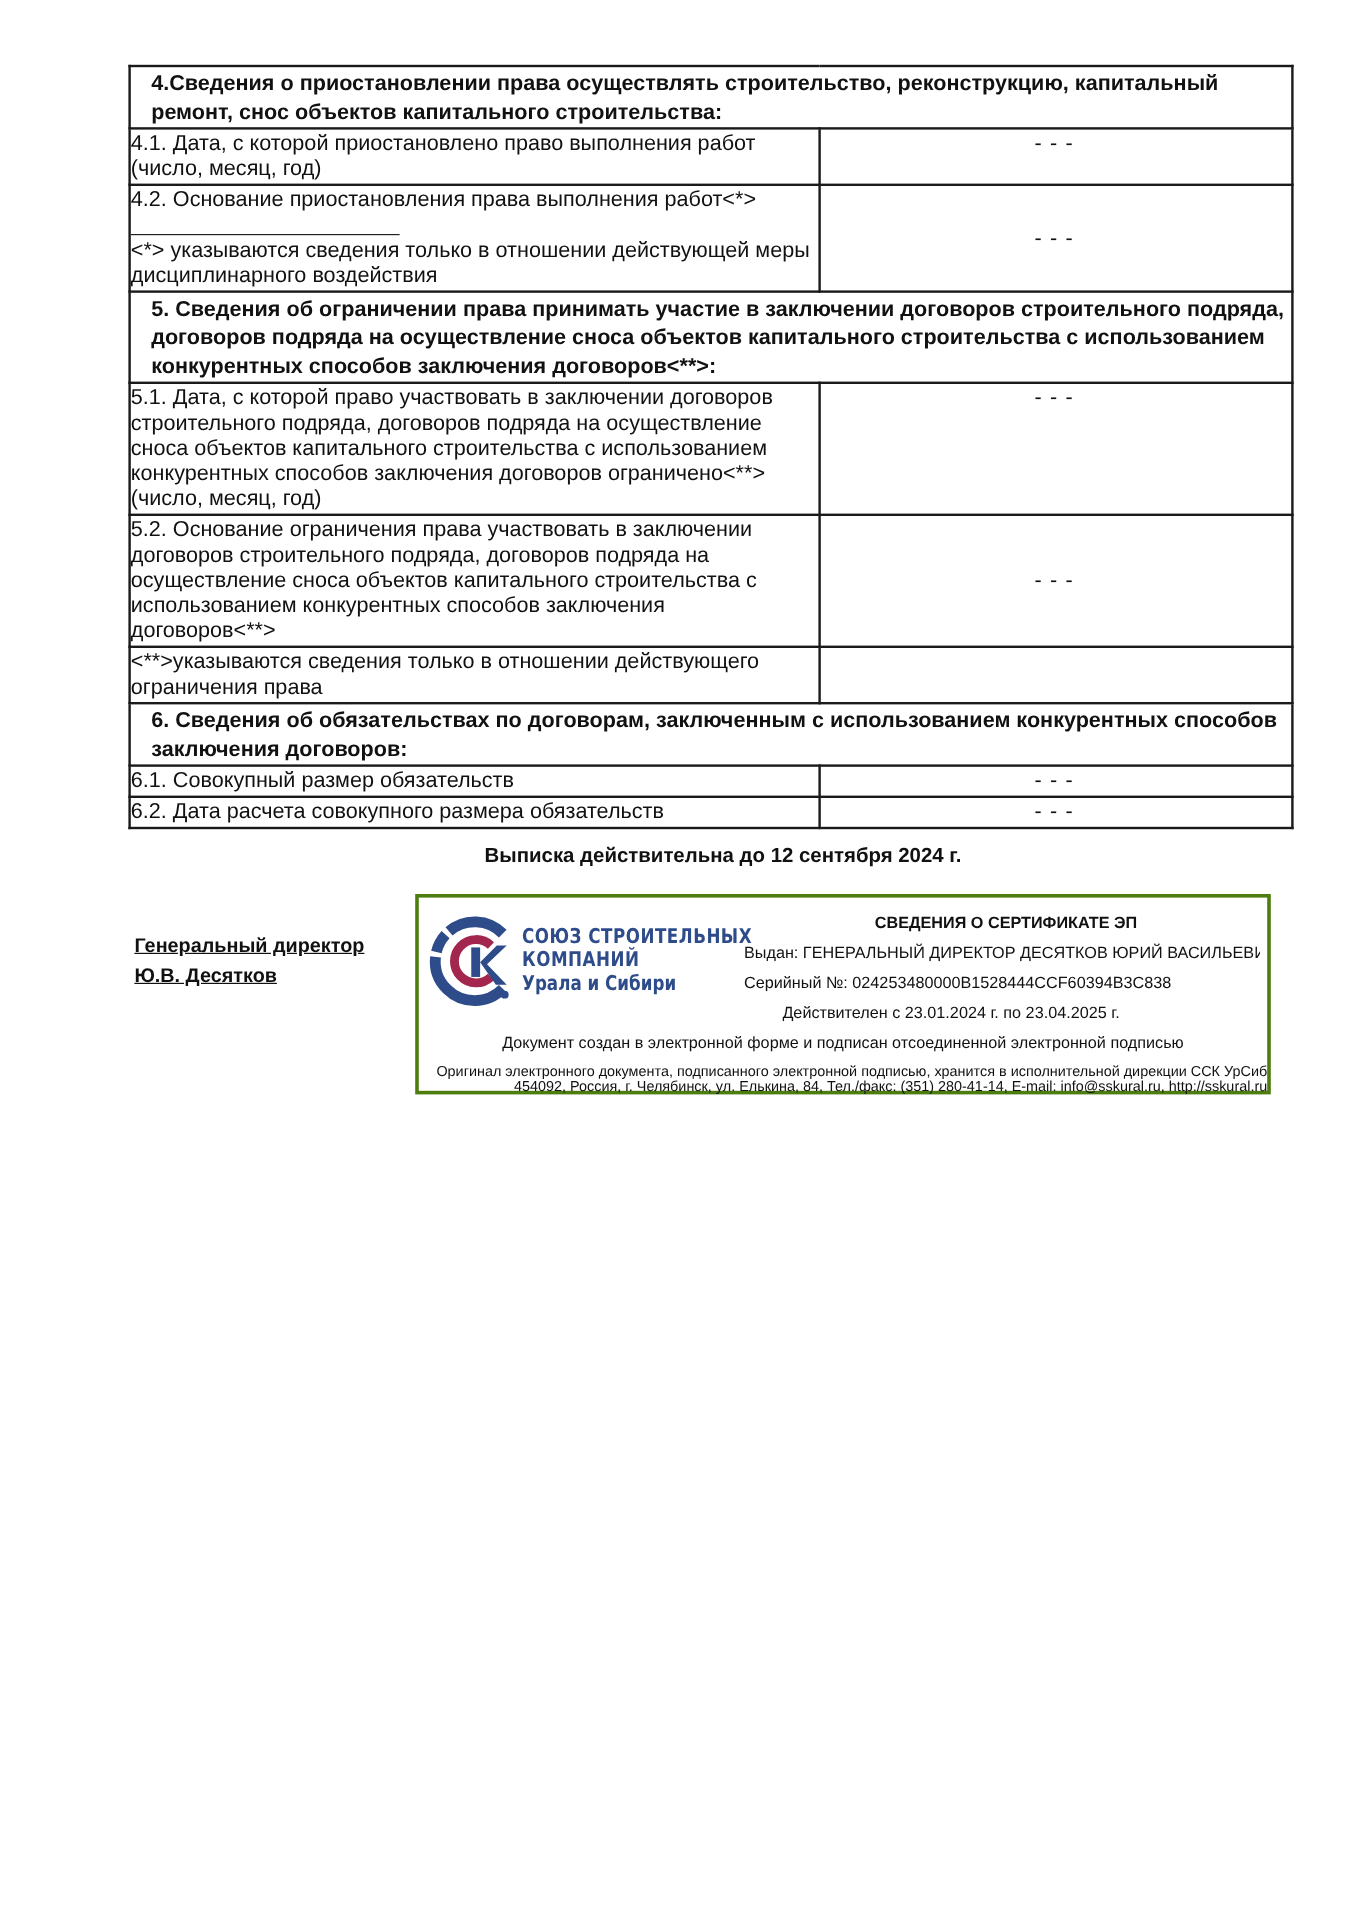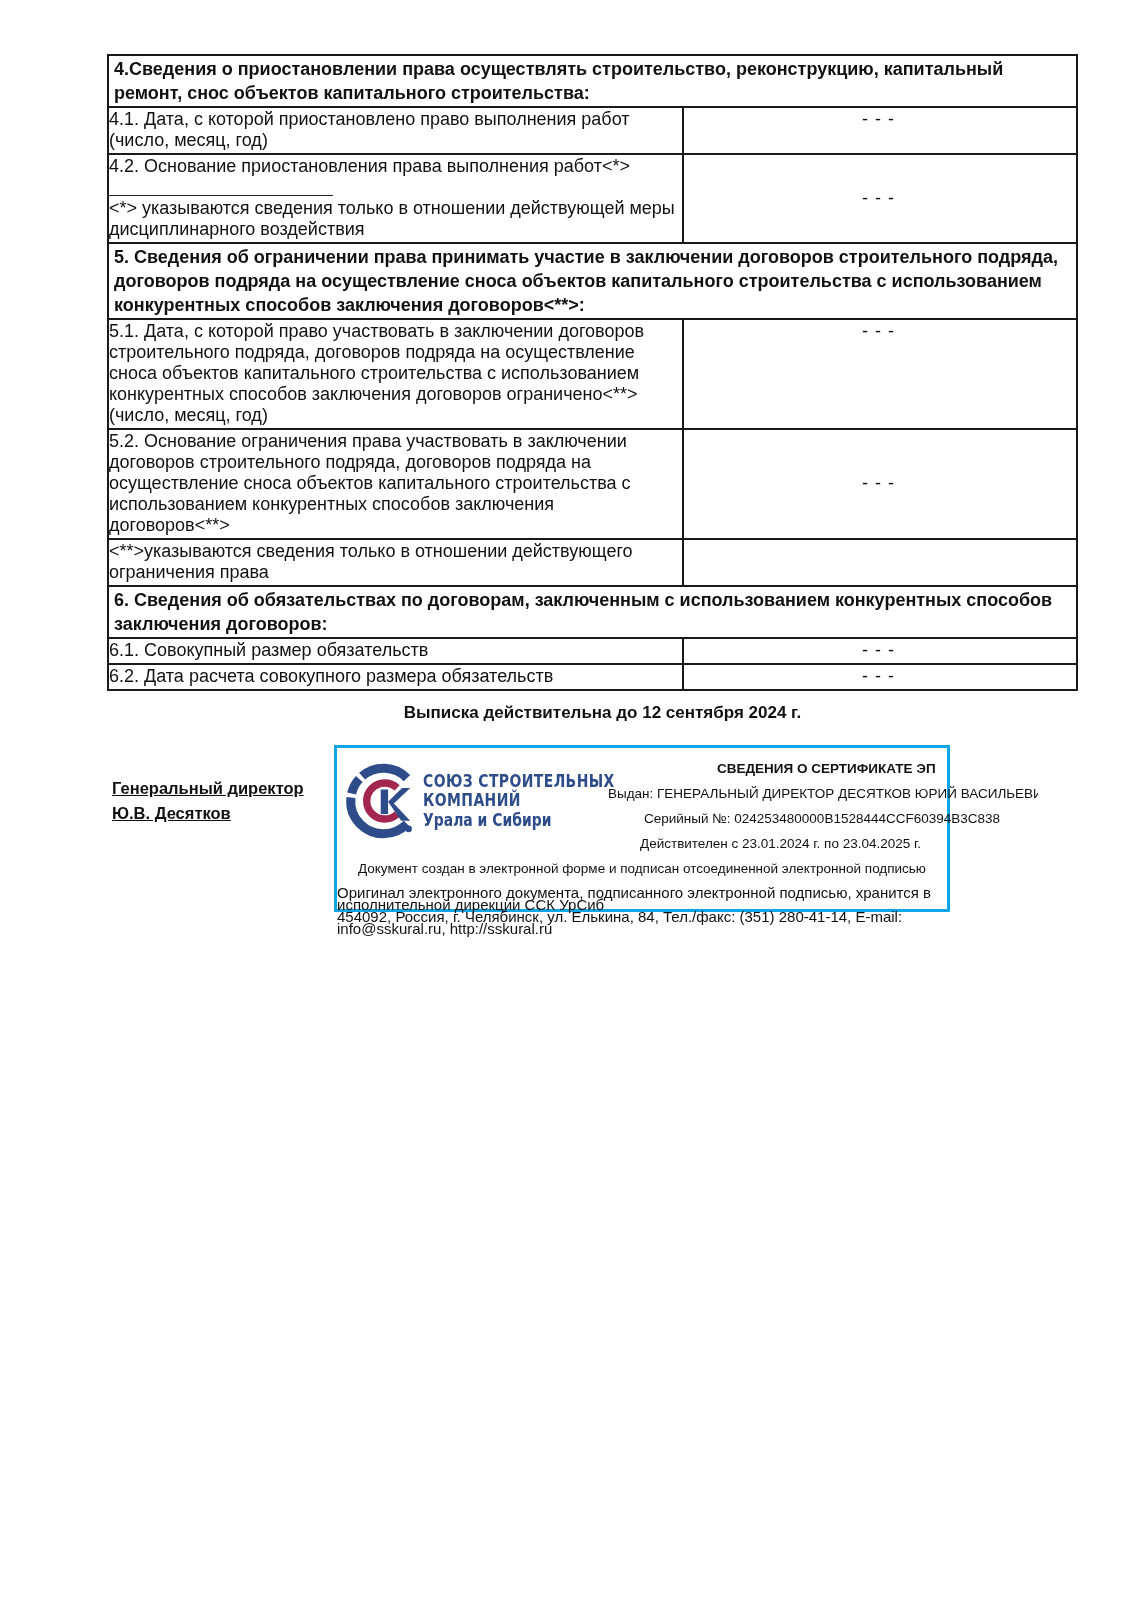--- a/index.html
+++ b/index.html
@@ -4,44 +4,44 @@
 <style>
   html, body { margin: 0; padding: 0; background: #ffffff; }
   body { width: 1131px; height: 1600px; position: relative; overflow: hidden;
          font-family: "Liberation Sans", sans-serif; color: #111; }
   .page { position: absolute; left: 0; top: 0; width: 1131px; height: 1600px; }
 
   table.main { position: absolute; left: 107px; top: 54px; width: 971px;
                border-collapse: collapse; table-layout: fixed; }
   table.main td { border: 2px solid #1a1a1a; vertical-align: top; padding: 1px 3px 2px 0;
                   font-size: 18px; line-height: 21px; }
-  table.main td.head { font-weight: bold; font-size: 18px; line-height: 24px; padding: 1px 3px 1px 5px; }
+  table.main td.head { font-weight: bold; font-size: 18px; line-height: 24px; padding: 1px 3px 1px 17px; }
   td.lbl { width: 555px; }
   td.val { text-align: center; letter-spacing: 1px; }
   td.val.mid { vertical-align: middle; }
   .fn-line { display: block; width: 224px; border-bottom: 1px solid #222; height: 18px; margin-bottom: 2px; }
 
   .valid-until { position: absolute; left: 0; width: 1131px; top: 703px; text-align: center;
                  font-weight: bold; font-size: 17px; margin-left: 37px; }
   .director { position: absolute; left: 112px; top: 776px; font-weight: bold; font-size: 16.5px; line-height: 25px; text-decoration: underline; }
 
-  .cert-box { position: absolute; left: 334px; top: 745px; width: 616px; height: 167px;
-              border: 3px solid #0ea5e9; box-sizing: border-box; }
+  .cert-box { position: absolute; left: 346px; top: 745px; width: 713px; height: 167px;
+              border: 3px solid #4d7c0f; box-sizing: border-box; }
   .logo { position: absolute; left: 6px; top: 12px; width: 82px; height: 82px; }
   .logo-text { position: absolute; left: 86px; top: 24px; color: #2e4c8a; font-weight: bold;
                font-family: "DejaVu Sans", sans-serif; transform: scaleX(0.82); transform-origin: left top; }
   .logo-text .l1, .logo-text .l2 { font-size: 17px; line-height: 19px; letter-spacing: 0.5px; }
   .logo-text .l3 { font-size: 17px; line-height: 20px; }
   .cert-title { position: absolute; left: 380px; top: 13px; font-weight: bold; font-size: 13.5px; }
   .cert-line { position: absolute; left: 271px; font-size: 13.5px; white-space: nowrap; overflow: hidden; width: 430px; }
   .cert-issued { top: 38px; }
-  .cert-serial { top: 63px; margin-left: 36px; }
+  .cert-serial { top: 63px; }
   .cert-valid { top: 88px; margin-left: 32px; }
   .cert-doc { position: absolute; left: 0; width: 100%; top: 113px; text-align: center; font-size: 13.5px; }
-  .cert-foot { position: absolute; left: 0; width: 100%; top: 139px; text-align: left; font-size: 15px; line-height: 12px; }
+  .cert-foot { position: absolute; left: 0; width: 100%; top: 139px; text-align: right; font-size: 12px; line-height: 12px; }
 </style>
 </head>
 <body>
 
 <div class="page">
 
   <table class="main">
     <colgroup>
         <col style="width:575px">
         <col>

